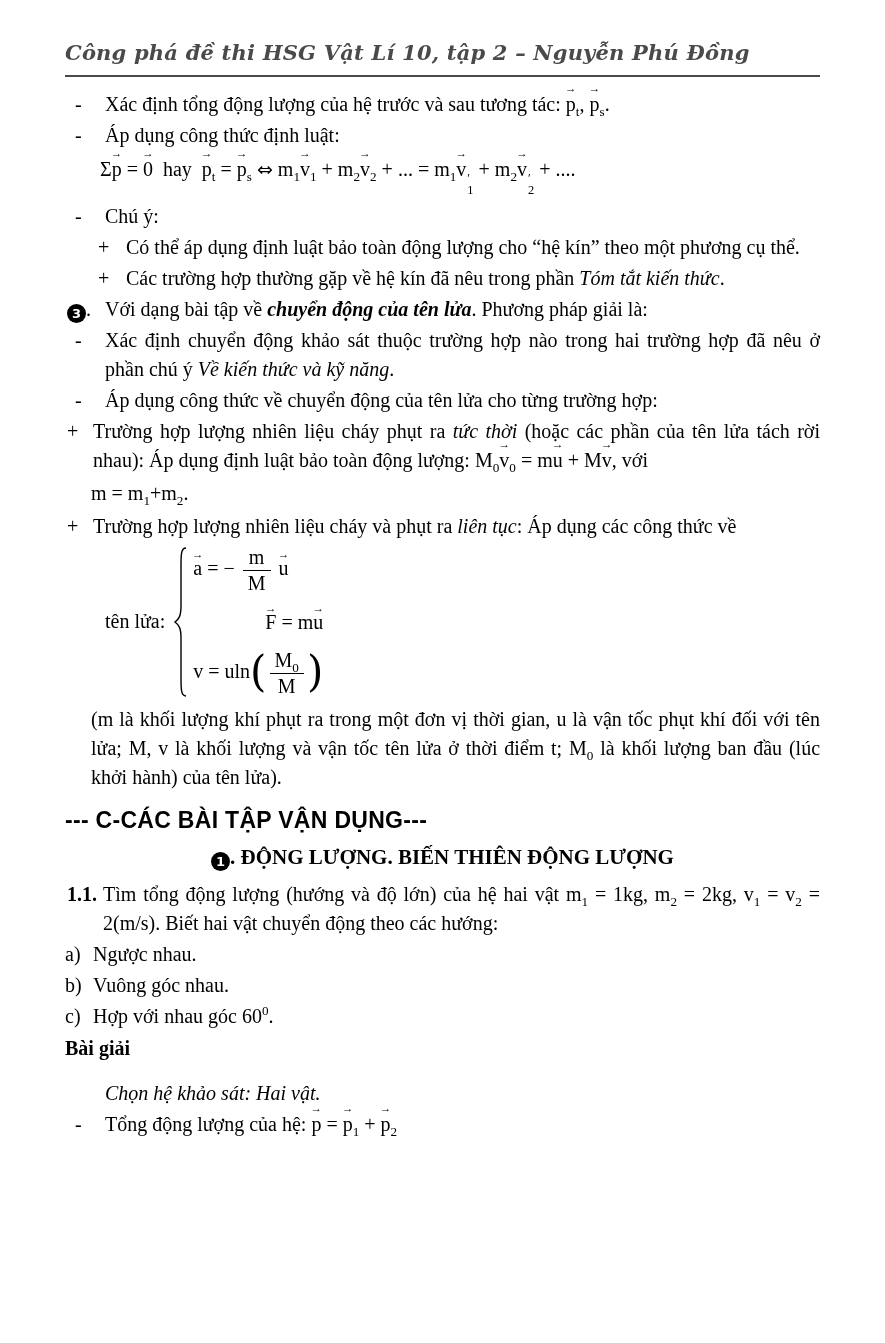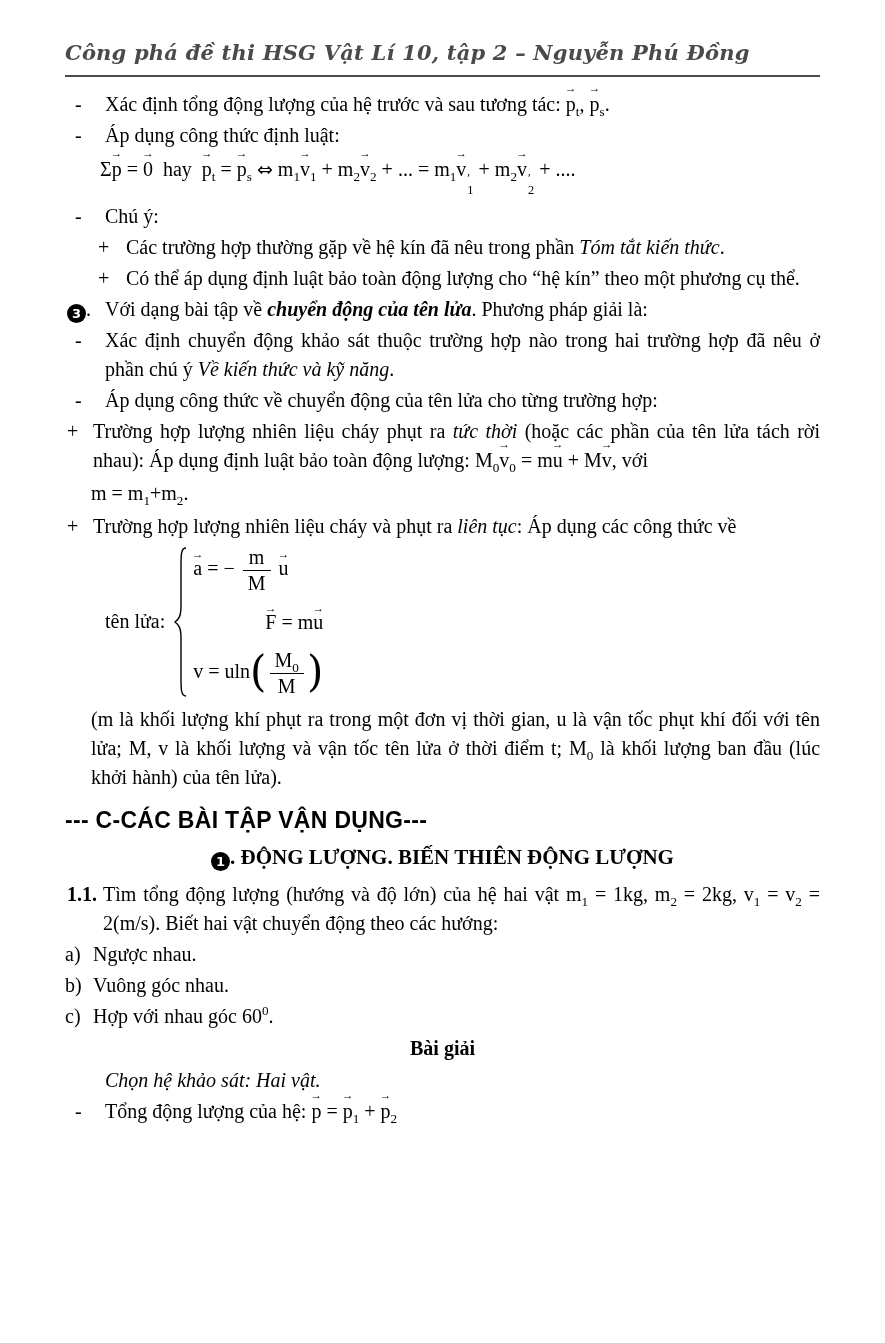--- a/index.html
+++ b/index.html
@@ -43,21 +43,21 @@
   
   .hC{
     font-family:"Liberation Sans","DejaVu Sans",sans-serif;
     font-weight:700;font-size:23px;line-height:32px;
     margin:12px 0 6px;letter-spacing:.3px;
   }
   .h1{
     text-align:center;font-weight:700;font-size:21px;line-height:30px;
     margin:2px 0 8px;
   }
-  .bai{text-align:center;font-weight:700;margin:3px 0 3px;}
+  .bai{text-align:left;font-weight:700;margin:3px 0 16px;}
   
   .vec{position:relative;display:inline-block;}
   .vec::after{
     content:"\2192";position:absolute;left:50%;transform:translateX(-50%);
     top:-0.62em;font-size:0.58em;line-height:1;
   }
   sub,sup{font-size:0.66em;line-height:0;}
   .ss{display:inline-flex;flex-direction:column;align-items:flex-start;
       font-size:0.62em;line-height:0.95;vertical-align:-0.5em;margin-left:1px;}
   .sym{font-family:"DejaVu Sans","Liberation Sans",sans-serif;font-size:.95em;}
@@ -105,25 +105,25 @@
         <span>′</span>
         <span>2</span>
       </span> + ....</div>
 
   <div class="li dash">
     <span class="mk">-</span>
     <span class="bd">Chú ý:</span>
   </div>
 
   <div class="sub">
+    <span class="mkin">+</span><span>Có thể áp dụng định luật bảo toàn động lượng cho “hệ kín” theo một phương cụ thể.</span>
+  </div>
+
+  <div class="sub">
     <span class="mkin">+</span><span>Các trường hợp thường gặp về hệ kín đã nêu trong phần <i>Tóm tắt kiến thức</i>.</span>
-  </div>
-
-  <div class="sub">
-    <span class="mkin">+</span><span>Có thể áp dụng định luật bảo toàn động lượng cho “hệ kín” theo một phương cụ thể.</span>
   </div>
 
   <div class="li b3">
     <span class="mk"><span class="cnum">3</span><span>.</span></span>
     <span class="bd">Với dạng bài tập về <b><i>chuyển động của tên lửa</i></b>. Phương pháp giải là:</span>
   </div>
 
   <div class="li dash">
     <span class="mk">-</span>
     <span class="bd">Xác định chuyển động khảo sát thuộc trường hợp nào trong hai trường hợp đã nêu ở phần chú ý <i>Về kiến thức và kỹ năng</i>.</span>

